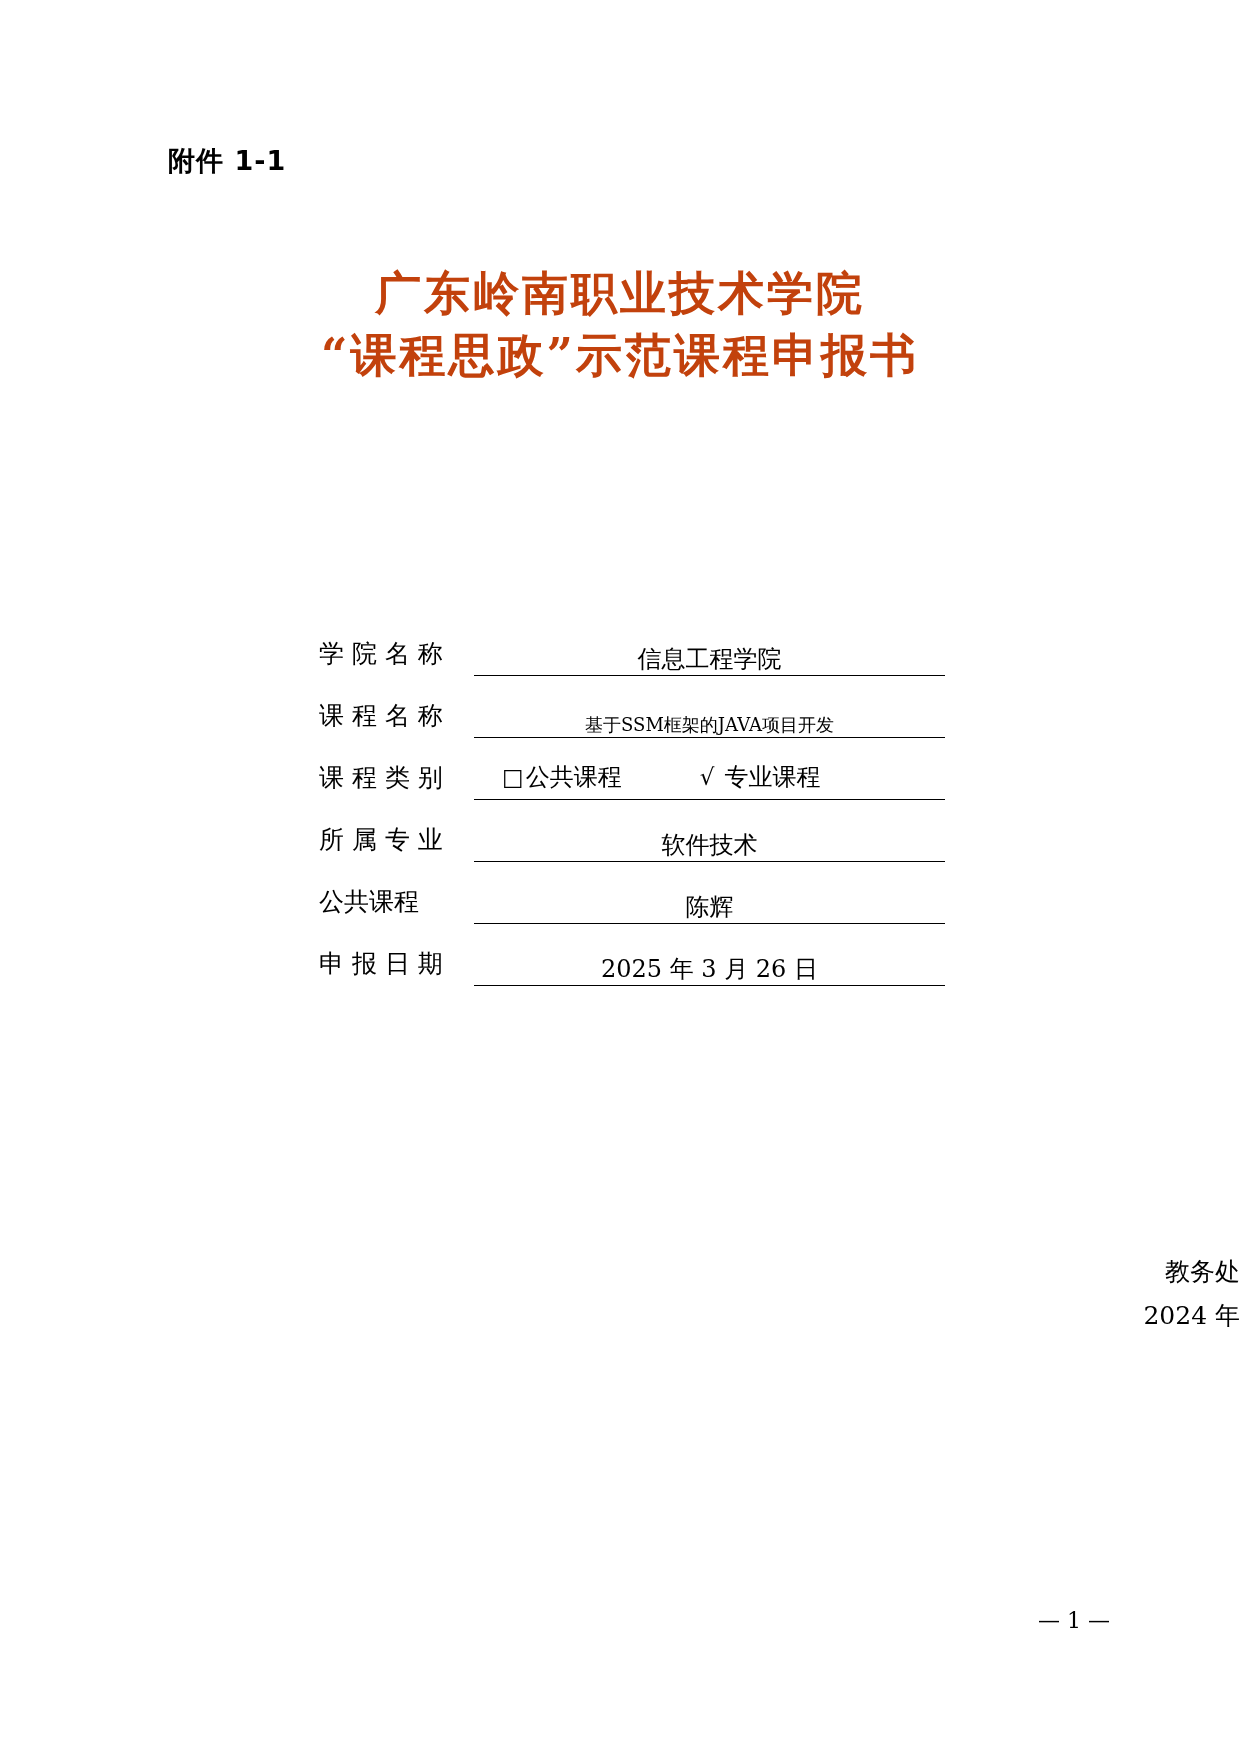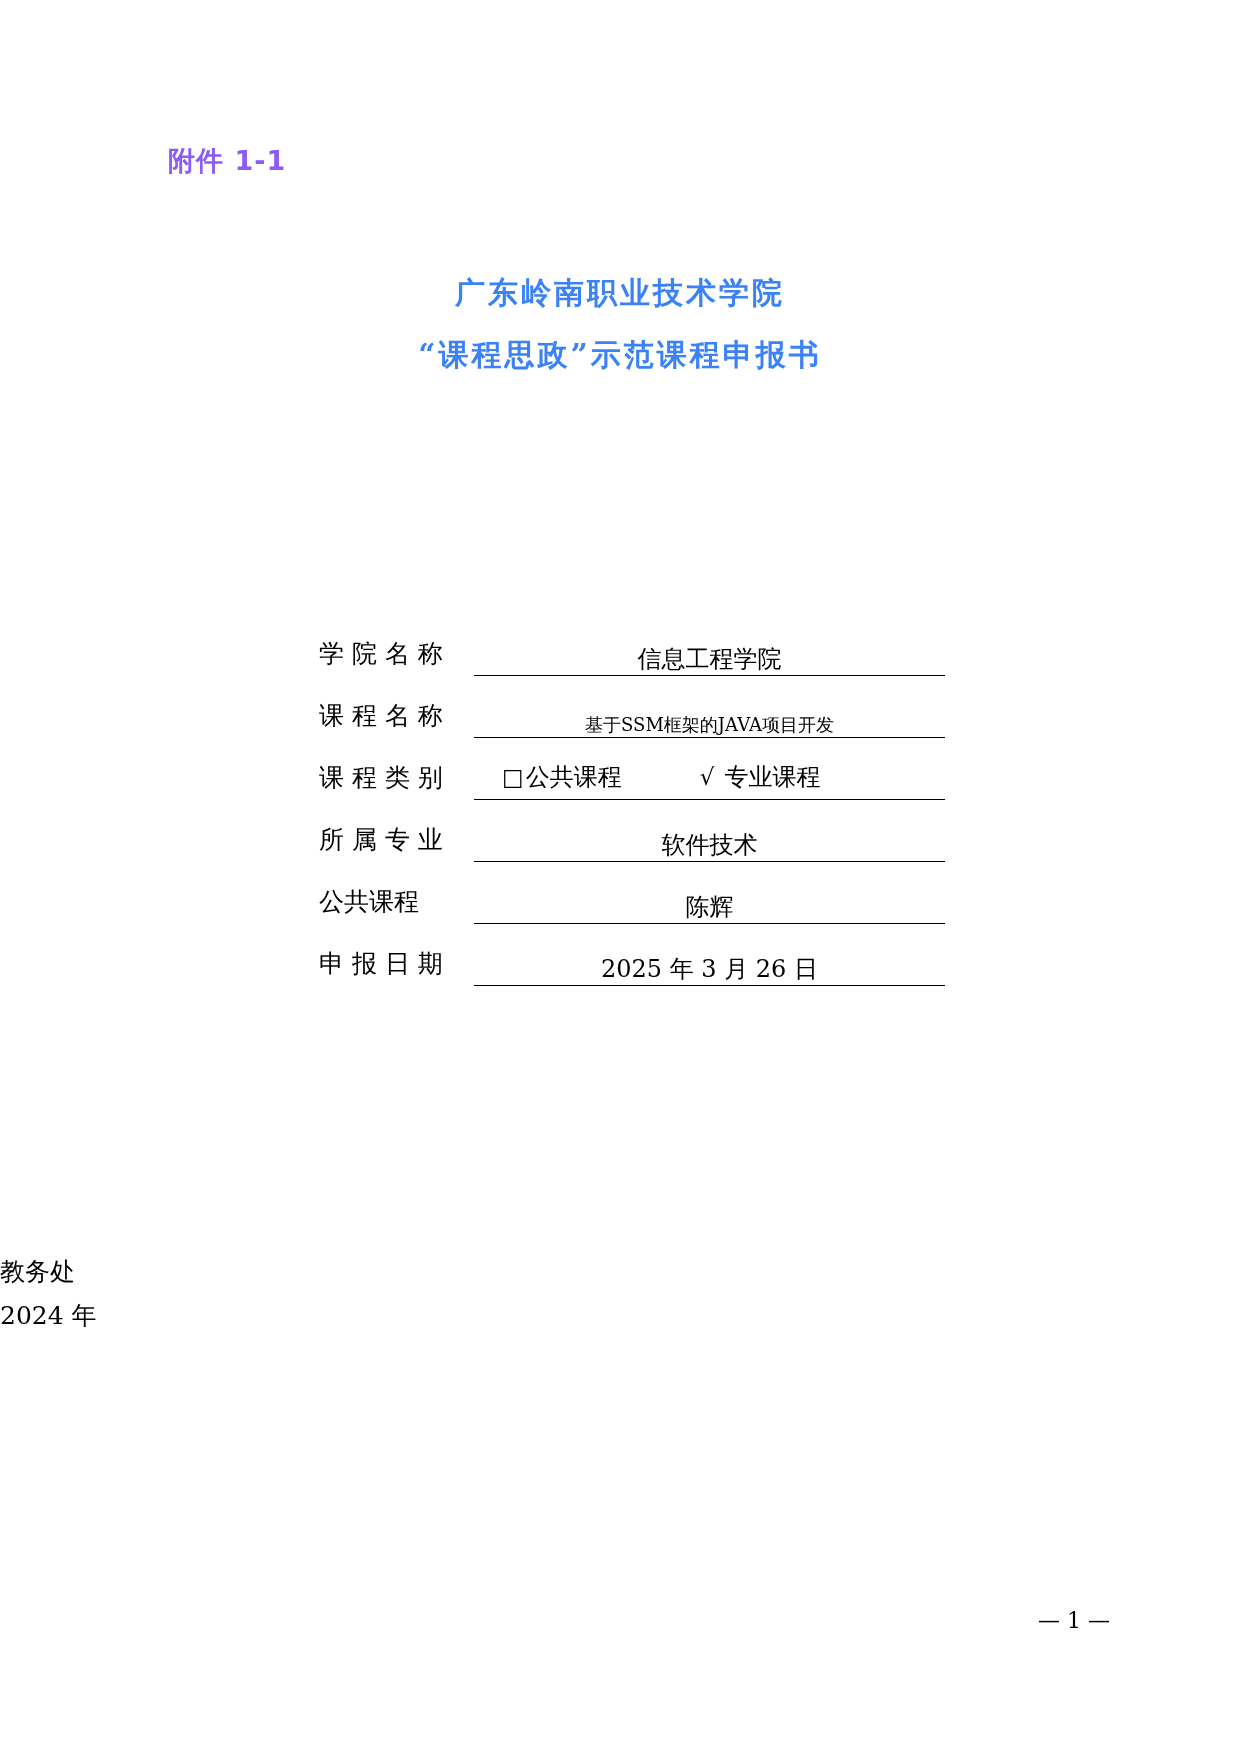--- a/index.html
+++ b/index.html
@@ -17,36 +17,36 @@
     overflow: hidden;
   }
   .attachment-label {
     position: absolute;
     left: 168px;
     top: 143px;
     font-family: "DejaVu Sans", sans-serif;
     font-size: 27px;
     font-weight: bold;
     letter-spacing: 1px;
-    color: #8b5cf6;
+    color: #000000;
   }
   .title-block {
     position: absolute;
     left: 0;
     right: 0;
     top: 262px;
     text-align: center;
   }
   .title-line {
     font-family: "DejaVu Serif", serif;
     font-weight: bold;
-    font-size: 30px;
+    font-size: 46px;
     letter-spacing: 3px;
     line-height: 62px;
-    color: #3b82f6;
+    color: #c2410c;
   }
   .fields {
     position: absolute;
     left: 295px;
     top: 620px;
     width: 650px;
   }
   .field-row {
     display: flex;
     align-items: flex-end;
@@ -102,24 +102,25 @@
     display: inline-block;
     font-size: 23px;
     margin-right: 10px;
     line-height: 1;
   }
   .footer-block {
     position: absolute;
     left: 0;
     right: 0;
     top: 1250px;
-    text-align: left;
+    text-align: right;
     font-family: "DejaVu Serif", serif;
     font-size: 25px;
     line-height: 44px;
+    padding-left: 20px;
   }
   .page-number {
     position: absolute;
     right: 130px;
     bottom: 120px;
     font-family: "DejaVu Serif", serif;
     font-size: 22px;
   }
 </style>
 </head>

